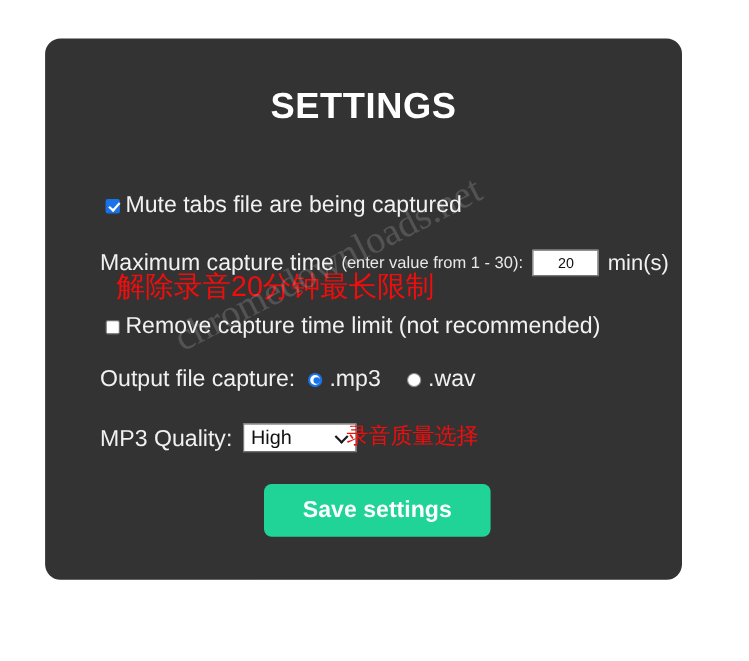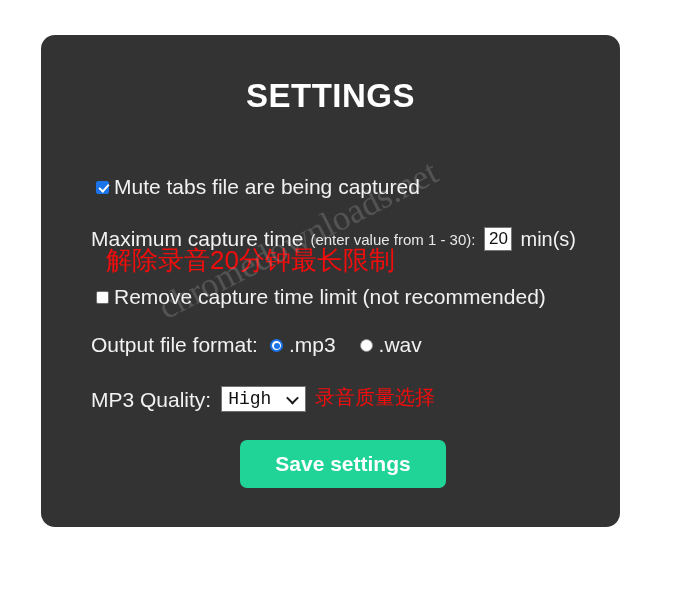--- a/index.html
+++ b/index.html
@@ -150,50 +150,50 @@
     background: #1a73e8;
   }
 
   .hint {
     font-size: 15px;
     color: #e8e8e8;
     margin-left: 7px;
   }
 
   .num-input {
-    width: 28px;
+    width: 60px;
     height: 24px;
     margin: 0 6px 0 9px;
     background: #ffffff;
     color: #111111;
     border: 1px solid #767676;
-    font-size: 17px;
+    font-size: 13px;
     font-family: "Liberation Sans", sans-serif;
     text-align: center;
     box-sizing: border-box;
     padding: 0;
   }
 
   .unit { font-size: 20px; margin-left: 2px; }
 
   .sel-wrap {
     position: relative;
     margin-left: 10px;
     display: inline-block;
   }
   .sel {
     -webkit-appearance: none;
     appearance: none;
-    width: 85px;
+    width: 103px;
     height: 26px;
     background: #ffffff;
     color: #111111;
     border: 1px solid #707070;
     font-size: 18px;
-    font-family: Liberation Mono, monospace;
+    font-family: Liberation Sans, sans-serif;
     padding: 0 22px 0 6px;
     box-sizing: border-box;
     cursor: pointer;
   }
   .sel-chevron {
     position: absolute;
     right: 9px;
     top: 50%;
     transform: translateY(-60%) rotate(45deg);
     width: 7px;
@@ -248,21 +248,21 @@
     </div>
 
     <div class="red-note" id="note-limit">解除录音20分钟最长限制</div>
 
     <div class="row" id="row-removelimit">
       <input type="checkbox" class="chk" style="">
       <span>Remove capture time limit (not recommended)</span>
     </div>
 
     <div class="row" id="row-format">
-      <span>Output file format:</span>
+      <span>Output file capture:</span>
       <span class="fmt-gap"></span>
       <input type="radio" name="fmt" class="radio selected" checked="" style="">
       <span class="radio-label">.mp3</span>
       <input type="radio" name="fmt" class="radio" style="">
       <span class="radio-label">.wav</span>
     </div>
 
     <div class="row" id="row-quality">
       <span>MP3 Quality:</span>
       <span class="sel-wrap">

